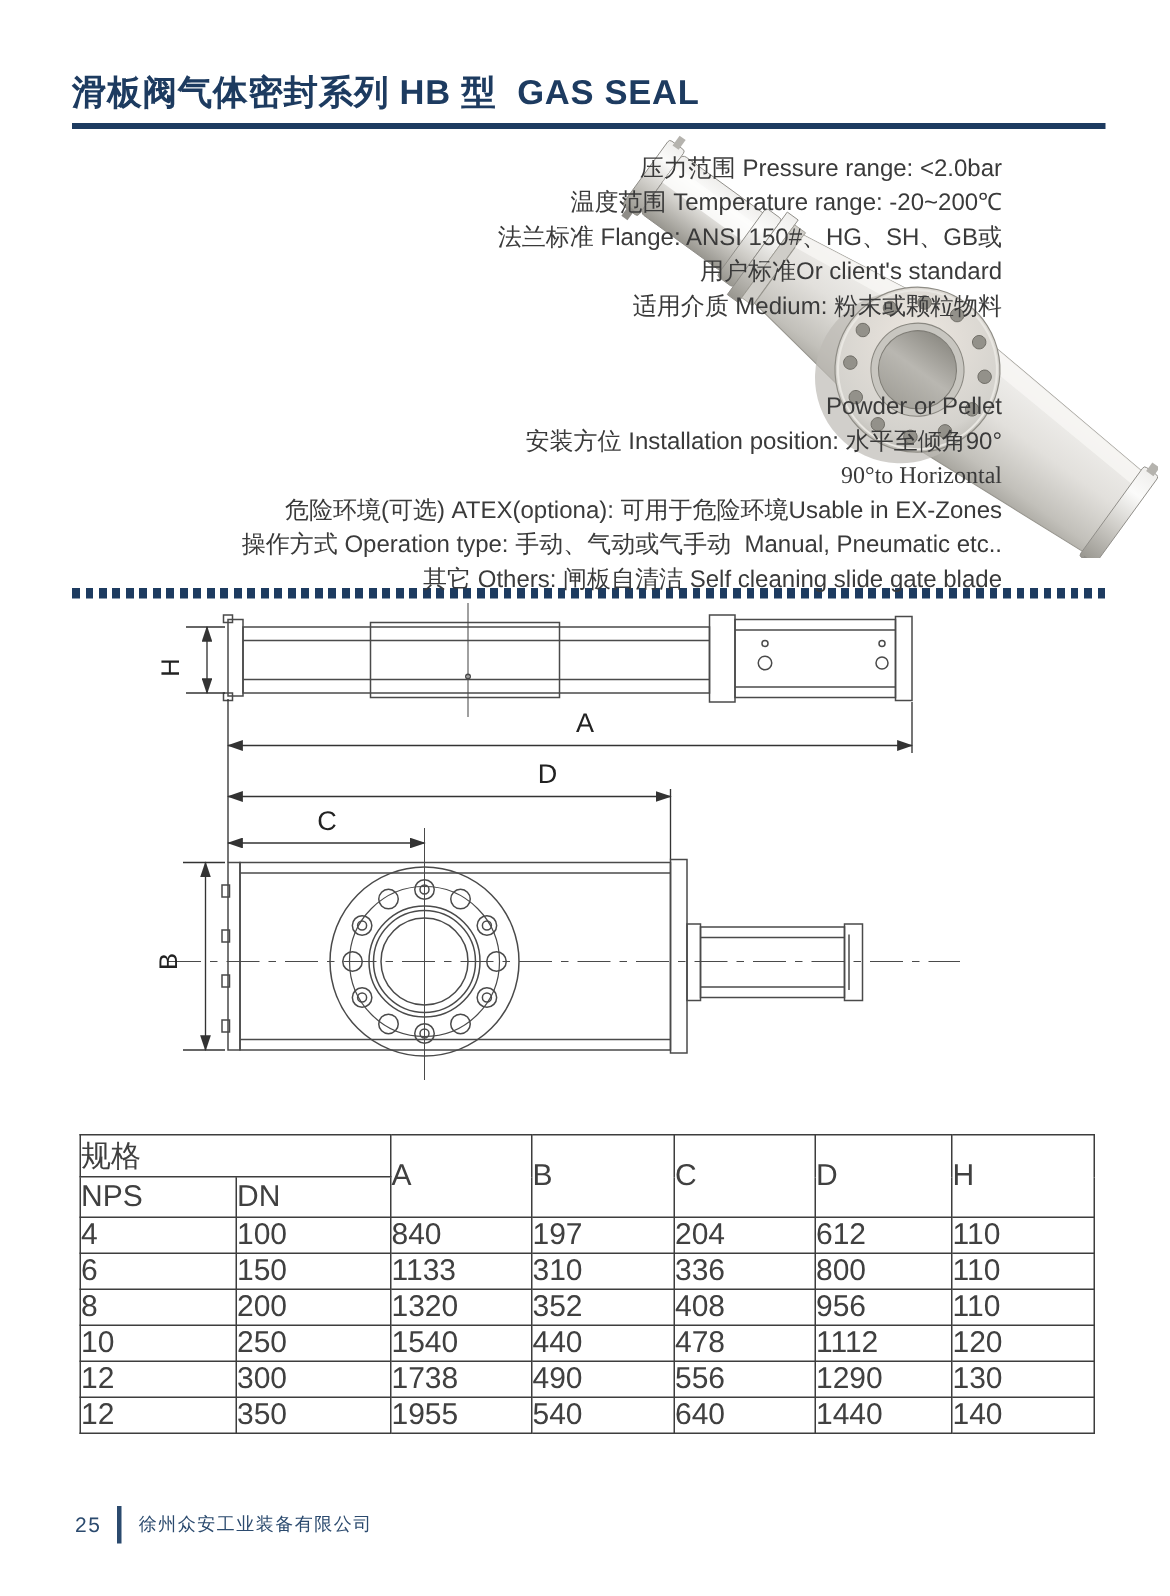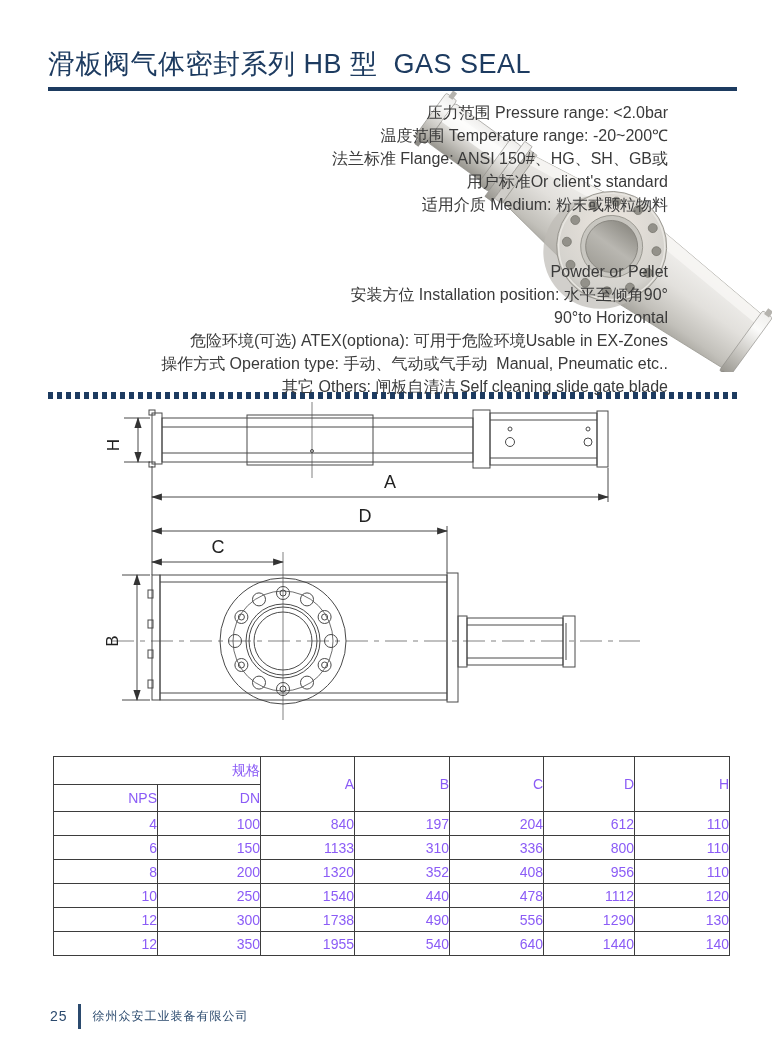--- a/index.html
+++ b/index.html
@@ -6,52 +6,52 @@
   .page {
     position:relative; width:780px; height:1064px; background:#ffffff;
     font-family:"Liberation Sans", sans-serif; overflow:hidden;
   }
   
   .title-block{
     position:absolute; left:48px; top:46px; width:689px;
     border-bottom:4px solid #1d3b60; padding-bottom:5px;
   }
   .title-block h1{
-    margin:0; font-size:27px; font-weight:normal; color:#1d3b60;
+    margin:0; font-size:23px; font-weight:bold; color:#1d3b60;
     letter-spacing:0.5px; white-space:pre;
   }
   
   .specs{
     position:absolute; left:48px; top:101px; width:620px;
     font-size:16px; line-height:23px; color:#3a3a3a;text-align:right;
   }
   .specs .line{ white-space:pre; }
   .si-1{ padding-left:137px; }
   .si-2{ padding-left:150px;margin-top:44px; }
-  .si-3{ padding-left:207px; }
+  .si-3{ padding-left:207px;font-family:Liberation Serif, serif; }
   
   .photo{ position:absolute; left:412px; top:90px; width:360px; height:282px; z-index:0; }
   .specs,.title-block{ z-index:2; }
   
   .dotted-divider{
     position:absolute; left:48px; top:392px; width:691px; height:7px;
     background:repeating-linear-gradient(to right,#1d3b60 0 5px,transparent 5px 9px);
   }
   
   .drawing{ position:absolute; left:0; top:402px; width:780px; height:318px; }
   
   .section-heading{
     position:absolute; left:48px; top:716px; margin:0;
     font-size:20px; font-weight:bold; color:#0d0d0d; white-space:pre;
   }
   
   .dims-table{
     position:absolute; left:53px; top:756px; width:676px;
     border-collapse:collapse; table-layout:fixed;
-    font-size:14px; color:#8b5cf6; text-align:right;
+    font-size:20px; color:#404040; text-align:left;
   }
   .dims-table td,.dims-table th{
     border:1px solid #3d3d3d; font-weight:normal; padding:0;
   }
   .dims-table .hrow1 td,.dims-table .hrow1 th{ height:27px; }
   .dims-table .hrow2 td,.dims-table .hrow2 th{ height:26px; }
   .dims-table .drow td{ height:23px; }
   
   .footer{
     position:absolute; left:50px; top:1002px; height:28px;

